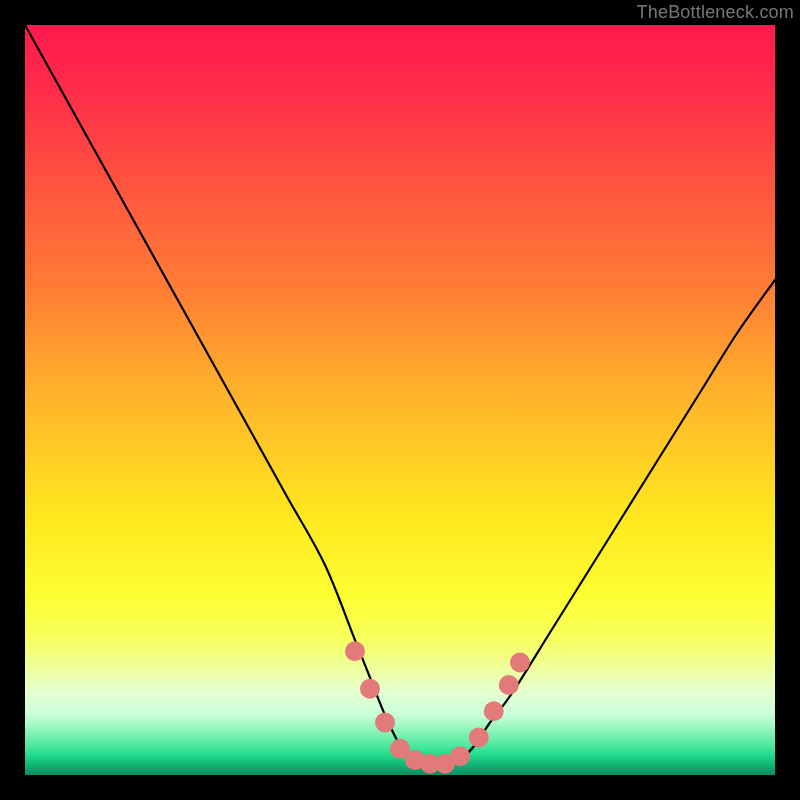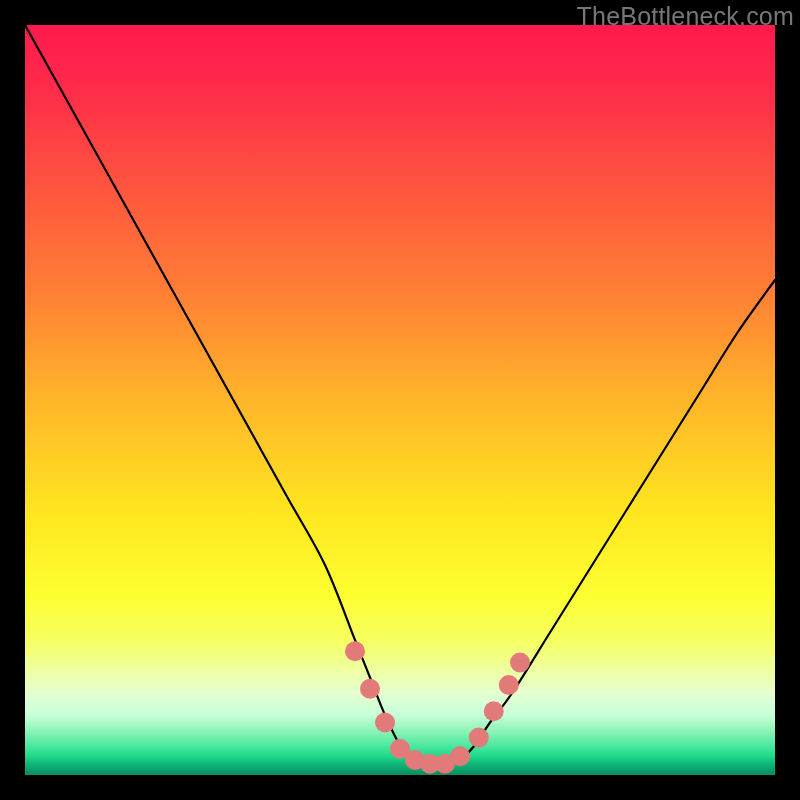--- a/index.html
+++ b/index.html
@@ -34,21 +34,21 @@
     position: absolute;
     left: 0; top: 0;
     width: 100%;
     height: 100%;
   }
   .watermark {
     position: absolute;
     top: 2px;
     right: 6px;
     color: #777;
-    font-size: 25px;
+    font-size: 18px;
     font-weight: 500;
     letter-spacing: 0.2px;
     z-index: 10;
   }
 </style>
 </head>
 <body>
 
 <div class="frame">
 

